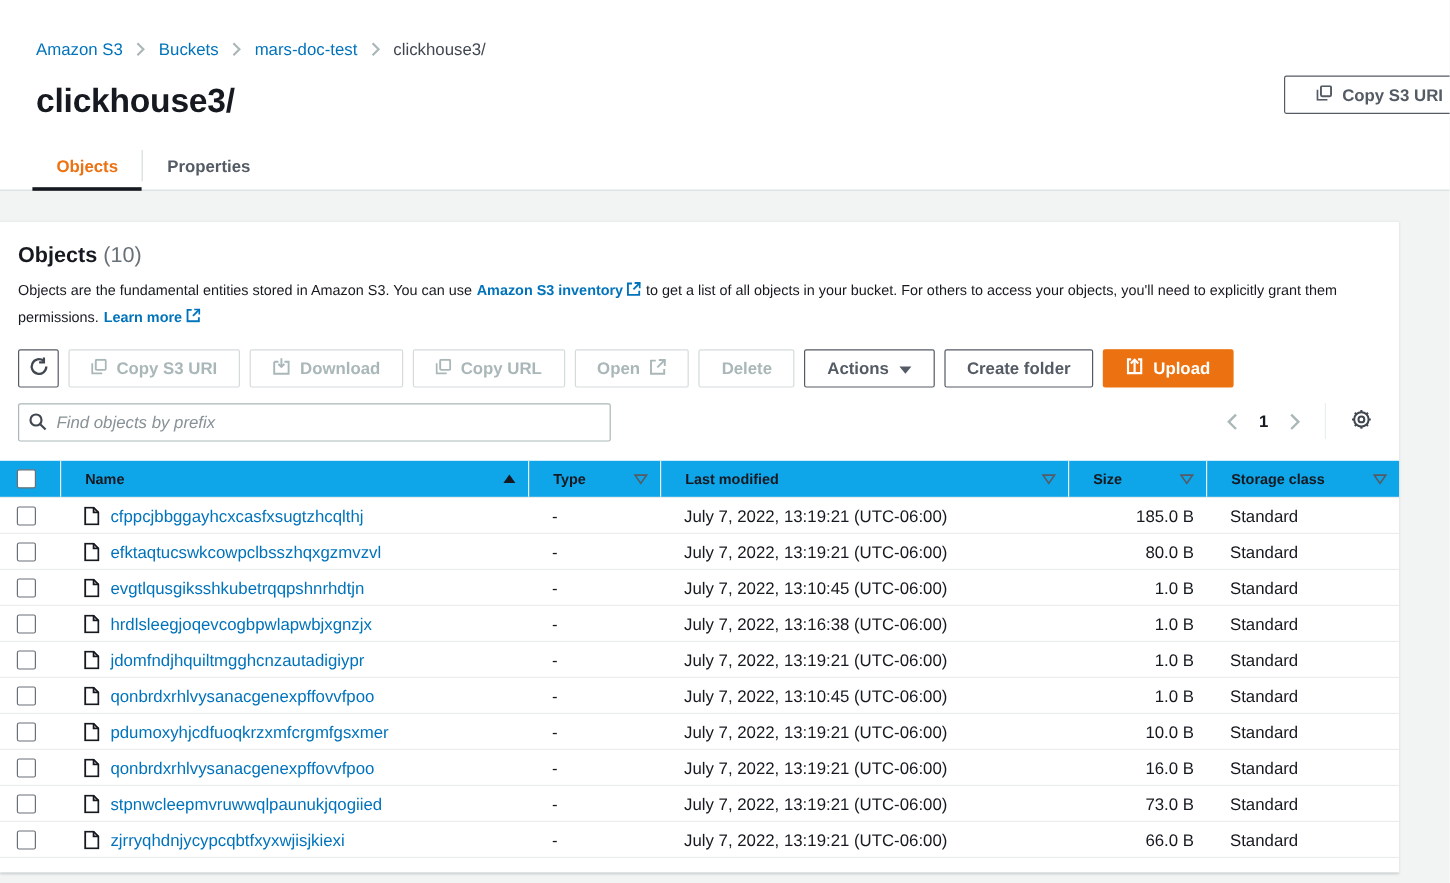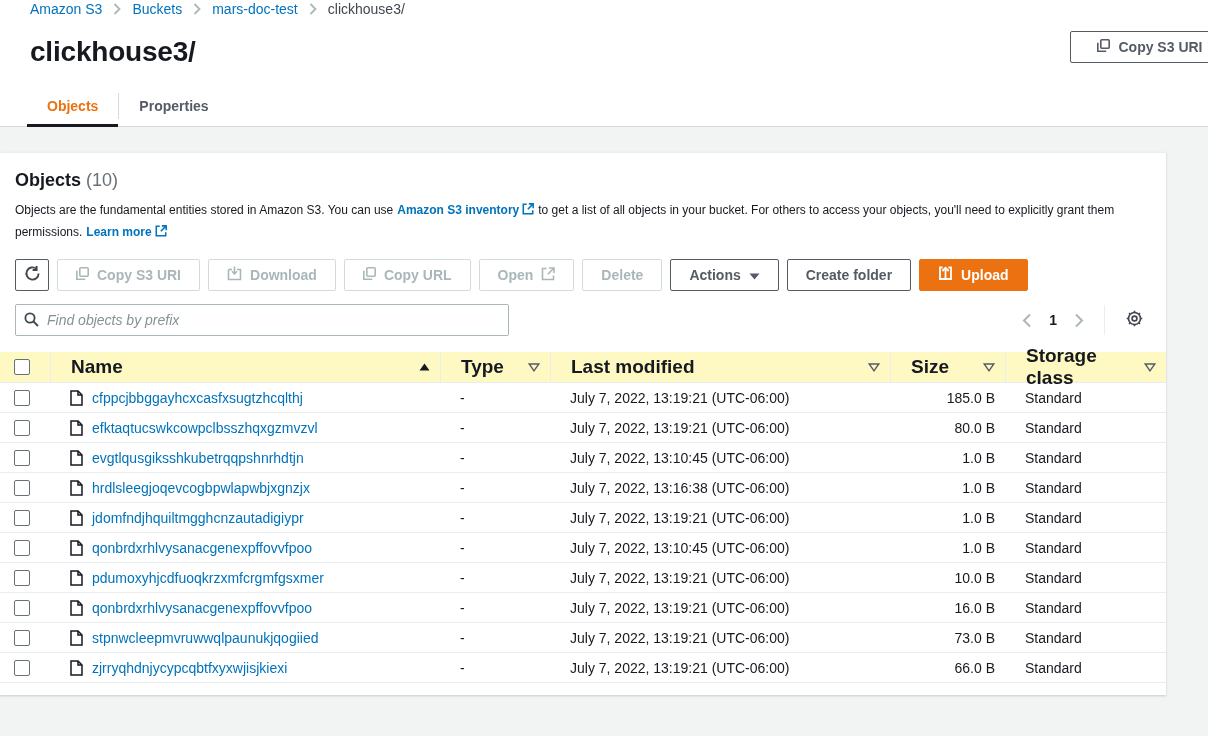--- a/index.html
+++ b/index.html
@@ -1,21 +1,21 @@
 <!DOCTYPE html>
 <html><head>
 <meta charset="utf-8">
 <style>
   * { margin:0; padding:0; box-sizing:border-box; }
   html,body { width:1208px; height:736px; overflow:hidden; }
   body { background:#f2f3f3; font-family:"Liberation Sans", sans-serif; color:#16191f; font-size:14px; }
   a { text-decoration:none; }
 
   
-  .top { background:#ffffff; padding:1px 30px 0; }
+  .top { background:#ffffff; padding:33px 30px 0; }
   .breadcrumb { display:flex; align-items:center; gap:11px; font-size:14px; }
   .crumb { color:#0073bb; }
   .crumb.current { color:#414750; }
   .crumb-sep { display:flex; align-items:center; }
 
   .title-row { margin-top:19px; position:relative; height:40px; }
   .page-title { font-size:28px; font-weight:700; color:#16191f; letter-spacing:-0.2px; }
   .copy-uri-top { position:absolute; top:-5px; left:1040px; width:160px; }
 
   .tabs-row { margin:10px -30px 0; border-bottom:1px solid #d5dbdb; padding-left:27px; }
@@ -39,35 +39,35 @@
   
   .toolbar { display:flex; align-items:center; gap:8px; margin-top:15px; }
   .btn { height:32px; display:inline-flex; align-items:center; justify-content:center; gap:8px;
          padding:0 18px; font-family:inherit; font-size:14px; font-weight:700; background:#fff;
          border:1px solid #545b64; color:#545b64; border-radius:2px; cursor:pointer; white-space:nowrap; }
   .btn.disabled { border-color:#d5dbdb; color:#aab7b8; cursor:default; }
   .btn.primary { background:#ec7211; border-color:#ec7211; color:#fff; }
   .btn.iconbtn { width:34px; padding:0; color:#414750; }
 
   
-  .search-row { display:flex; justify-content:space-between; align-items:center; margin-top:13px; padding-right:5px;gap:35px; }
+  .search-row { display:flex; justify-content:space-between; align-items:flex-start; margin-top:13px; padding-right:5px;gap:35px; }
   .search-box { position:relative; width:494px; }
   .search-box input { width:100%; height:32px; border:1px solid #aab7b8; border-radius:2px;
                       padding:0 8px 0 31px; font-size:14px; font-family:inherit; color:#16191f; outline:none; }
   .search-box input::placeholder { color:#879196; font-style:italic; }
   .search-icon { position:absolute; left:9px; top:8px; }
   .pager { display:flex; align-items:center; gap:13px; }
   .icon-button { background:none; border:none; padding:2px; cursor:pointer; display:flex; align-items:center; }
   .page-num { font-weight:700; color:#16191f; padding:0 2px; }
   .pager-divider { width:1px; height:30px; background:#eaeded; margin:0 5px; }
 
   
   .table { margin-top:16px; }
-  .thead { display:flex; align-items:flex-end; height:31px; background:#fef9c3;
-           border-bottom:1px solid #eaeded; font-weight:700; font-size:19px; }
+  .thead { display:flex; align-items:flex-end; height:31px; background:#0ea5e9;
+           border-bottom:1px solid #eaeded; font-weight:700; font-size:12px; }
   .hc { display:flex; align-items:center; height:100%; padding:0 10px 0 20px; cursor:pointer; }
   .hc + .hc { border-left:1px solid #eaeded; }
   .hc .sort { margin-left:auto; display:flex; align-items:center; padding-left:10px; }
   .c1 { width:50px; padding-left:14px; flex:none; }
   .c2 { width:390px; flex:none; }
   .c3 { width:110px; flex:none; }
   .c4 { width:340px; flex:none; }
   .c5 { width:115px; flex:none; }
   .c6 { flex:1; }
   .trow { display:flex; align-items:center; height:30px; border-bottom:1px solid #eaeded; font-size:14px; }

